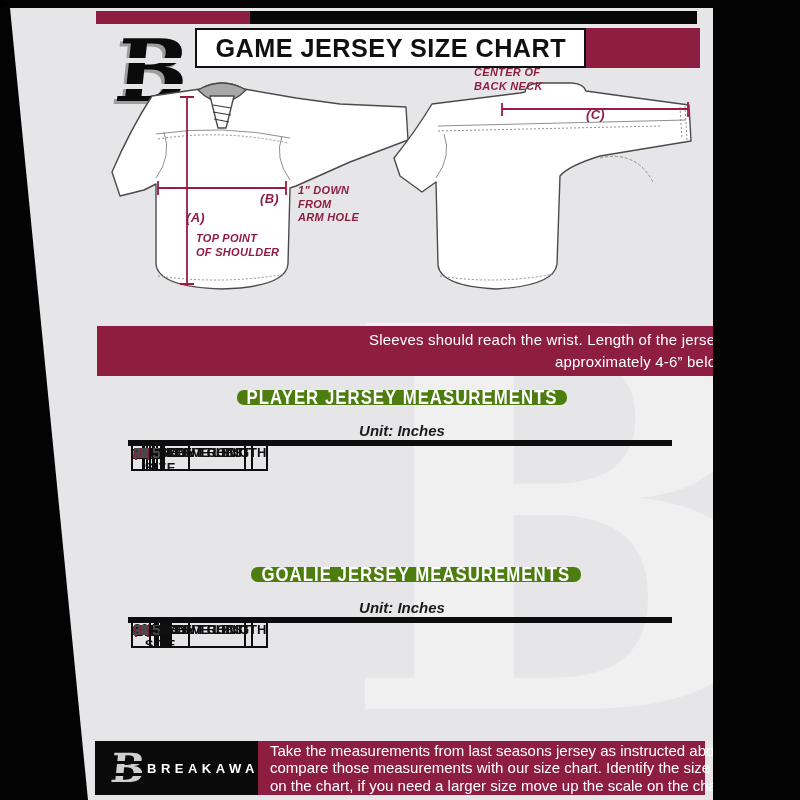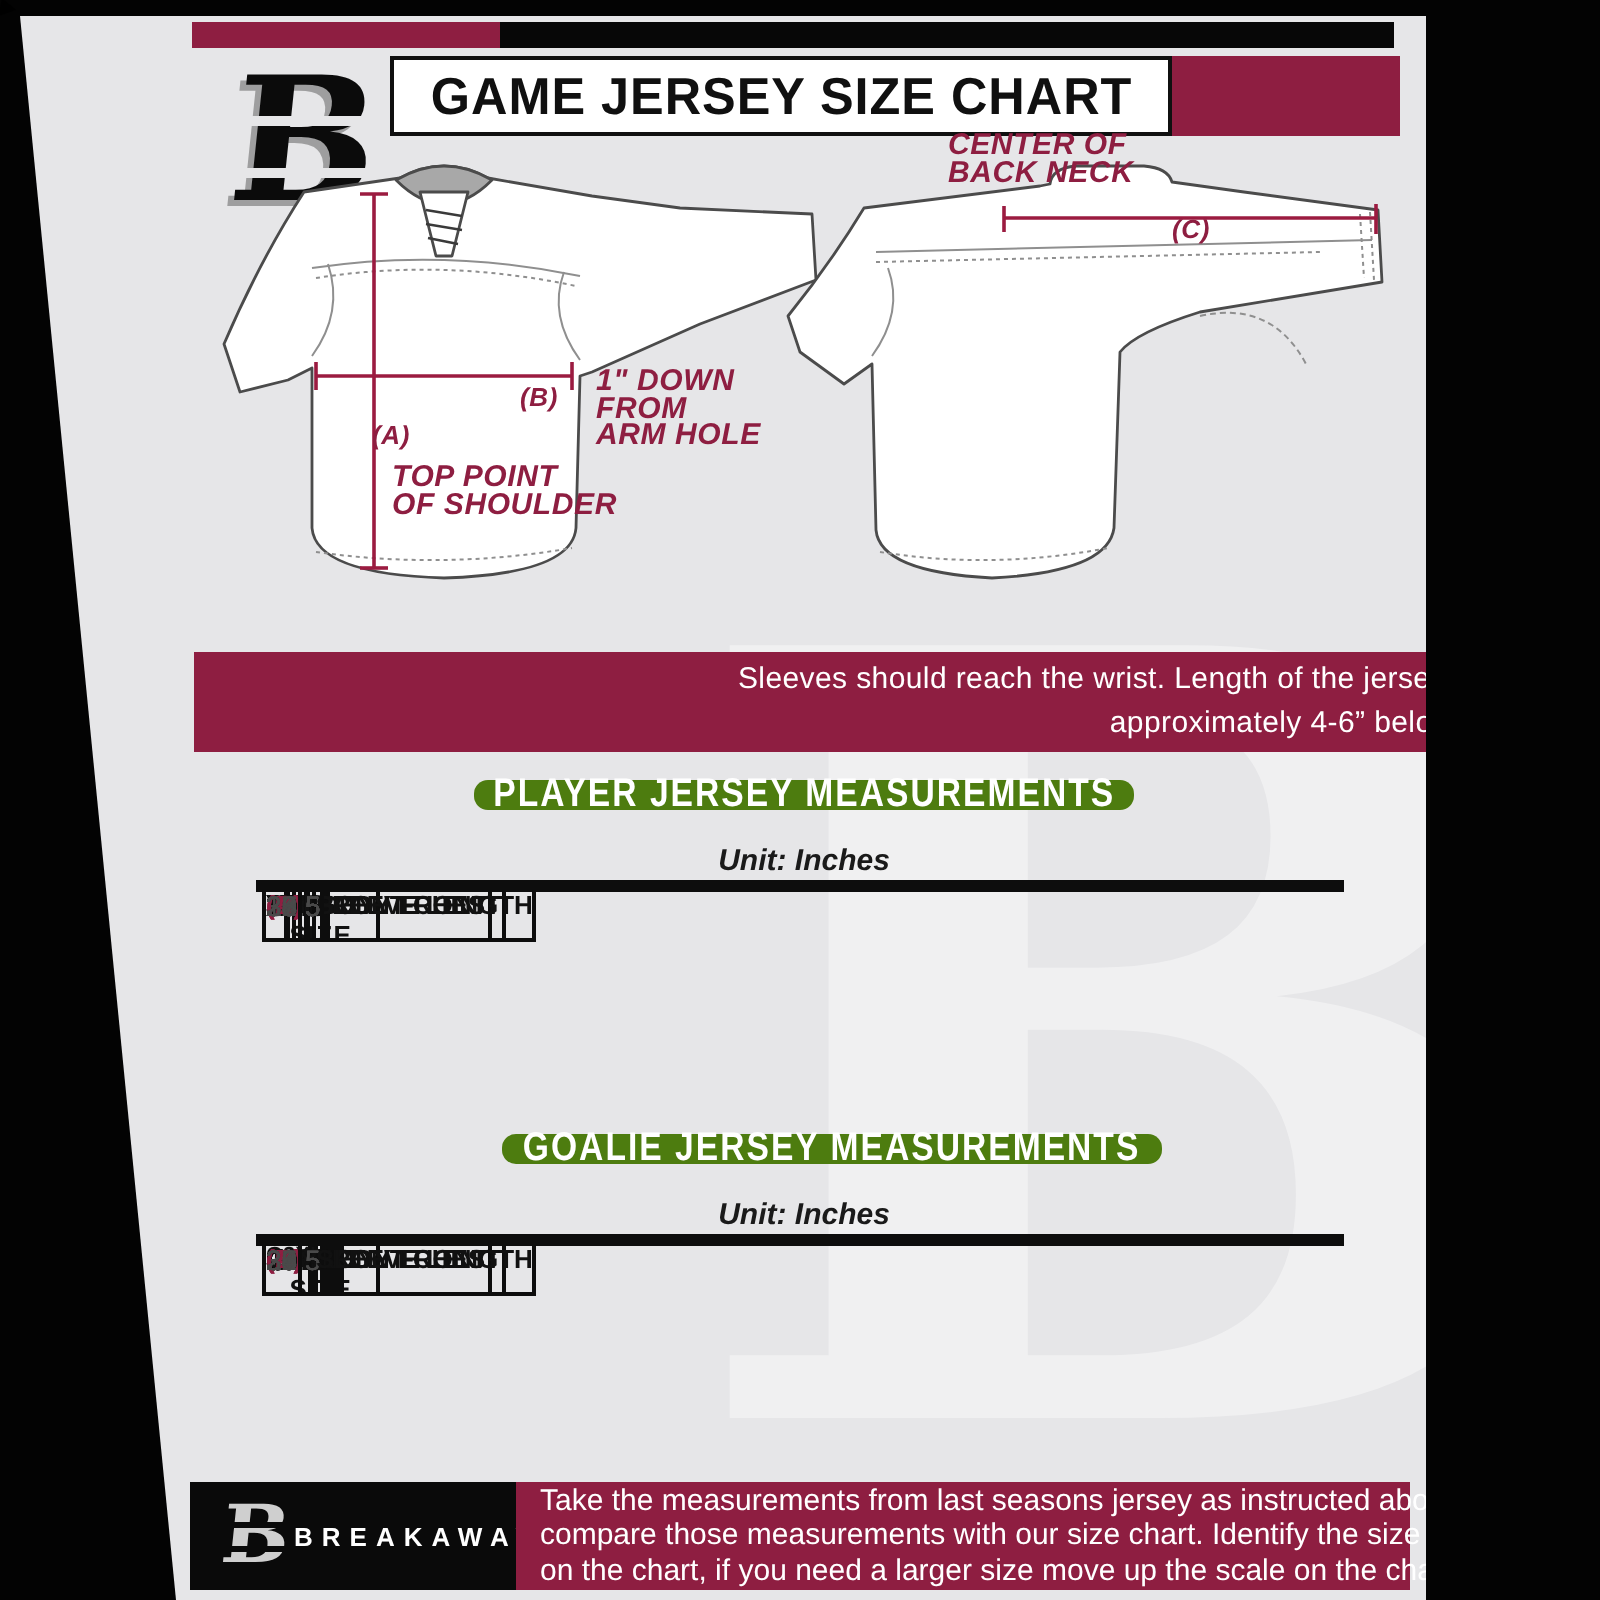--- a/index.html
+++ b/index.html
@@ -27,21 +27,21 @@
 
   
   .logo{left:92px;top:20px;width:110px;height:92px;}
   .logo .b{position:absolute;left:14px;top:0;font-family:"DejaVu Serif",serif;font-weight:bold;
     font-size:86px;line-height:86px;color:#0b0b0b;transform:skewX(-6deg);
     text-shadow:-3px 3px 0 rgba(120,120,120,.65);}
   .logo .cut{left:6px;width:92px;height:5px;background:var(--page-bg,#e6e6e8);}
   .cut1{top:30px;} .cut2{top:56px;}
 
   
-  .anno{color:var(--maroon,#8e1e41);font-style:italic;font-weight:700;font-size:15px;
+  .anno{color:var(--maroon,#8e1e41);font-style:italic;font-weight:700;font-size:11px;
     line-height:13.5px;letter-spacing:.3px;white-space:nowrap;}
   .anno.key{font-size:13px;font-weight:800;}
 
   
   .banner{left:87px;top:318px;width:700px;height:50px;background:var(--maroon,#8e1e41);
     display:flex;flex-direction:column;align-items:flex-end;justify-content:center;}
   .banner div{position:static;color:#fff;font-size:15px;font-weight:500;line-height:22px;letter-spacing:.2px;}
 
   
   .pill{width:330px;height:15px;background:#4d7c0f;border-radius:7px;display:flex;

